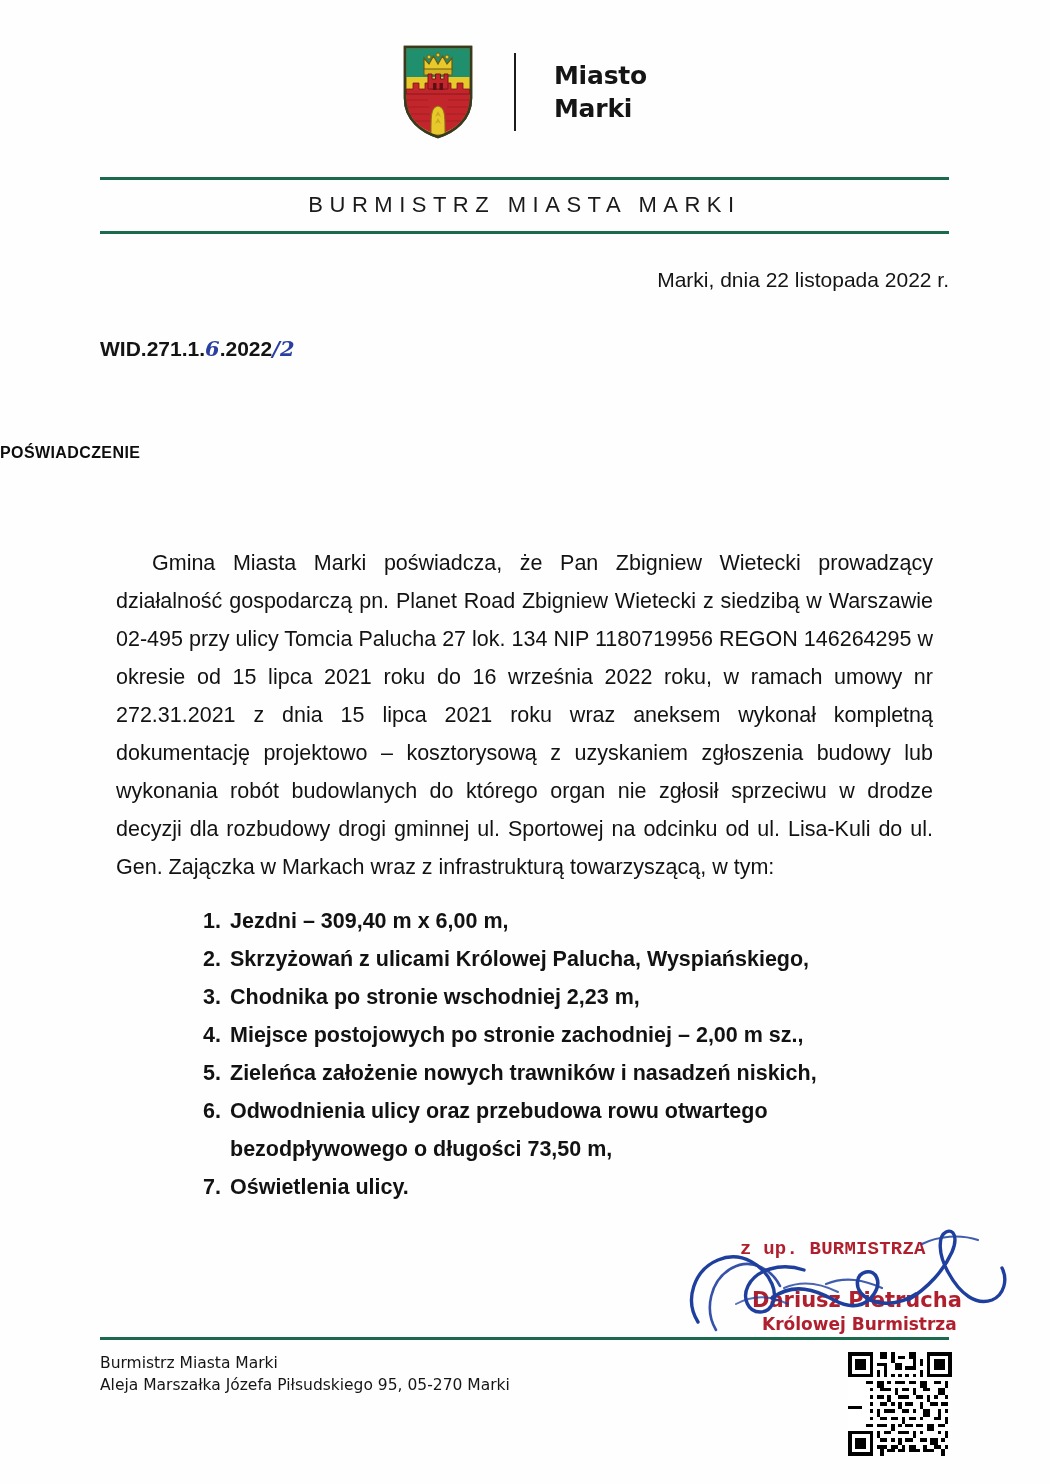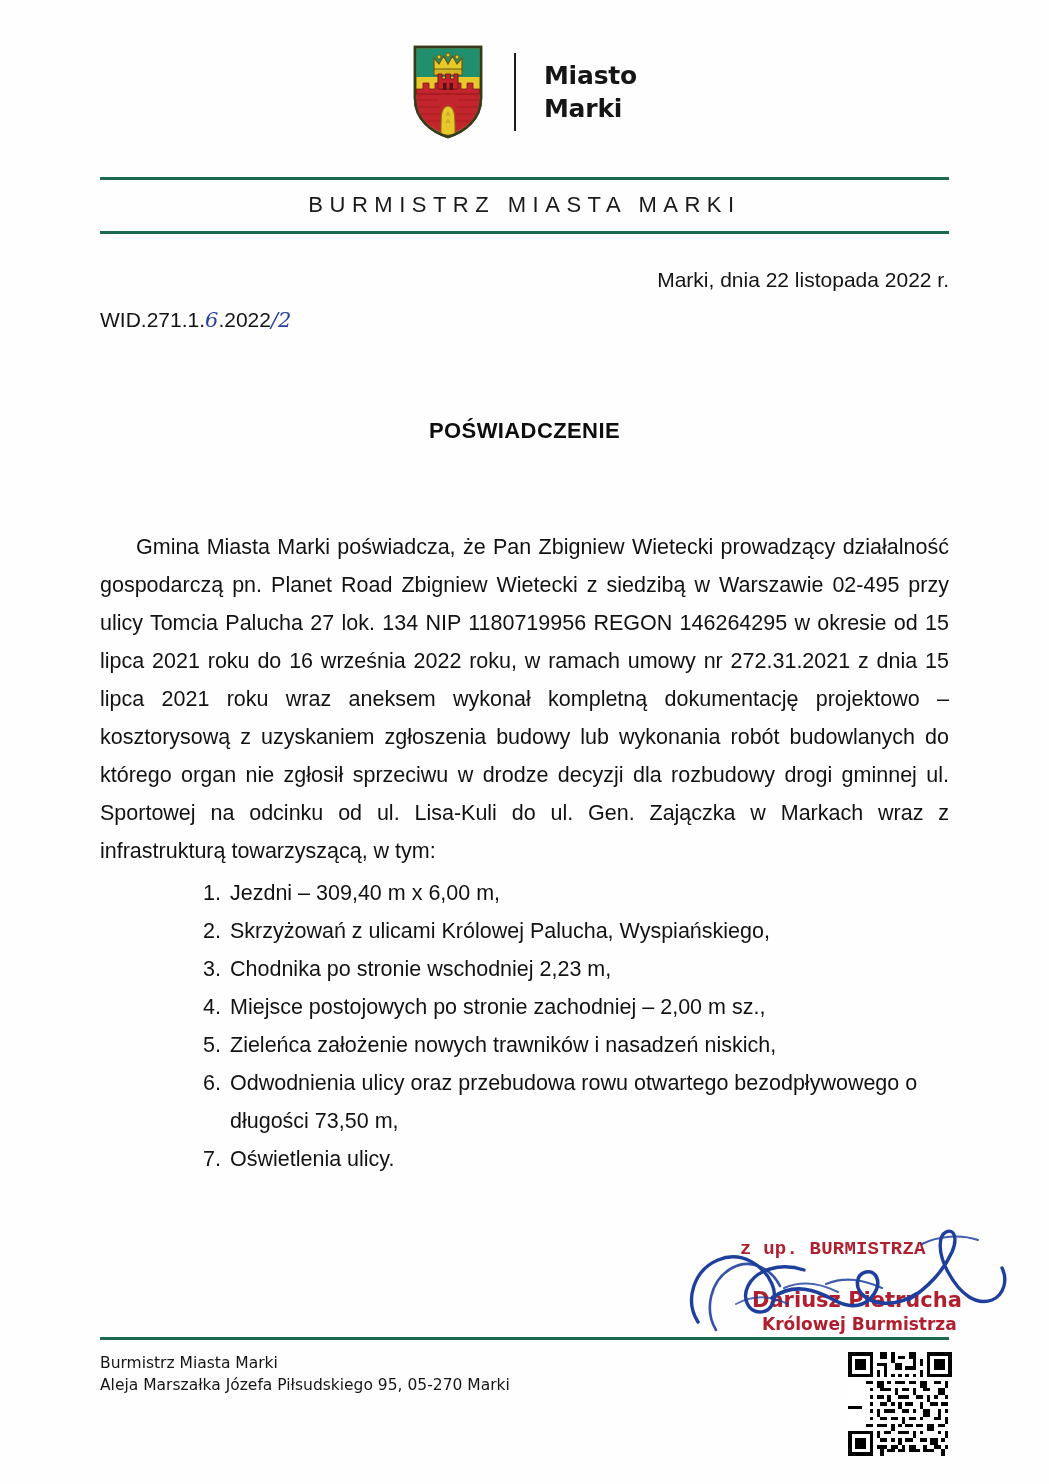--- a/index.html
+++ b/index.html
@@ -28,21 +28,21 @@
     top: 44px;
     left: 0;
     width: 1049px;
     display: flex;
     justify-content: center;
     align-items: center;
   }
   .crest-wrap {
     display: flex;
     align-items: center;
-    gap: 6px;
+    gap: 16px;
   }
   .crest {
     width: 72px;
     height: 96px;
     display: block;
   }
   .crest-divider {
     width: 2px;
     height: 78px;
     background: #1c1c1c;
@@ -88,67 +88,68 @@
     position: absolute;
     top: 268px;
     right: 100px;
     font-size: 21px;
     color: #141414;
     white-space: nowrap;
     margin-left: 48px;
   }
   .ref-line {
     position: absolute;
-    top: 308px;
+    top: 336px;
     left: 100px;
     font-size: 21px;
     color: #141414;
     white-space: nowrap;
+    font-weight: bold;
   }
   .ink {
     color: #2a3fa0;
     font-family: "DejaVu Serif", serif;
     font-style: italic;
   }
 
   
   .doc-title {
     position: absolute;
-    top: 418px;
+    top: 444px;
     left: 0;
     width: 1049px;
-    text-align: center;
-    font-size: 22px;
+    font-size: 16px;
     font-weight: 700;
     letter-spacing: 0.4px;
     color: #0d0d0d;
   }
 
   
   .body-block {
     position: absolute;
     top: 528px;
     left: 100px;
     width: 849px;
   }
   .body-par {
-    margin: 0;
+    margin: 16px;
     font-size: 21.5px;
     line-height: 38px;
     text-align: justify;
     text-indent: 36px;
     color: #121212;
     hyphens: none;
   }
 
   .item-list {
     margin: 4px 0 0 0;
     padding: 0;
     list-style: none;
     counter-reset: itm;
+    font-weight: bold;
   }
   .item-list li {
     position: relative;
     counter-increment: itm;
     font-size: 21.5px;
     line-height: 38px;
     color: #121212;
     padding-left: 130px;
     text-align: left;
   }

